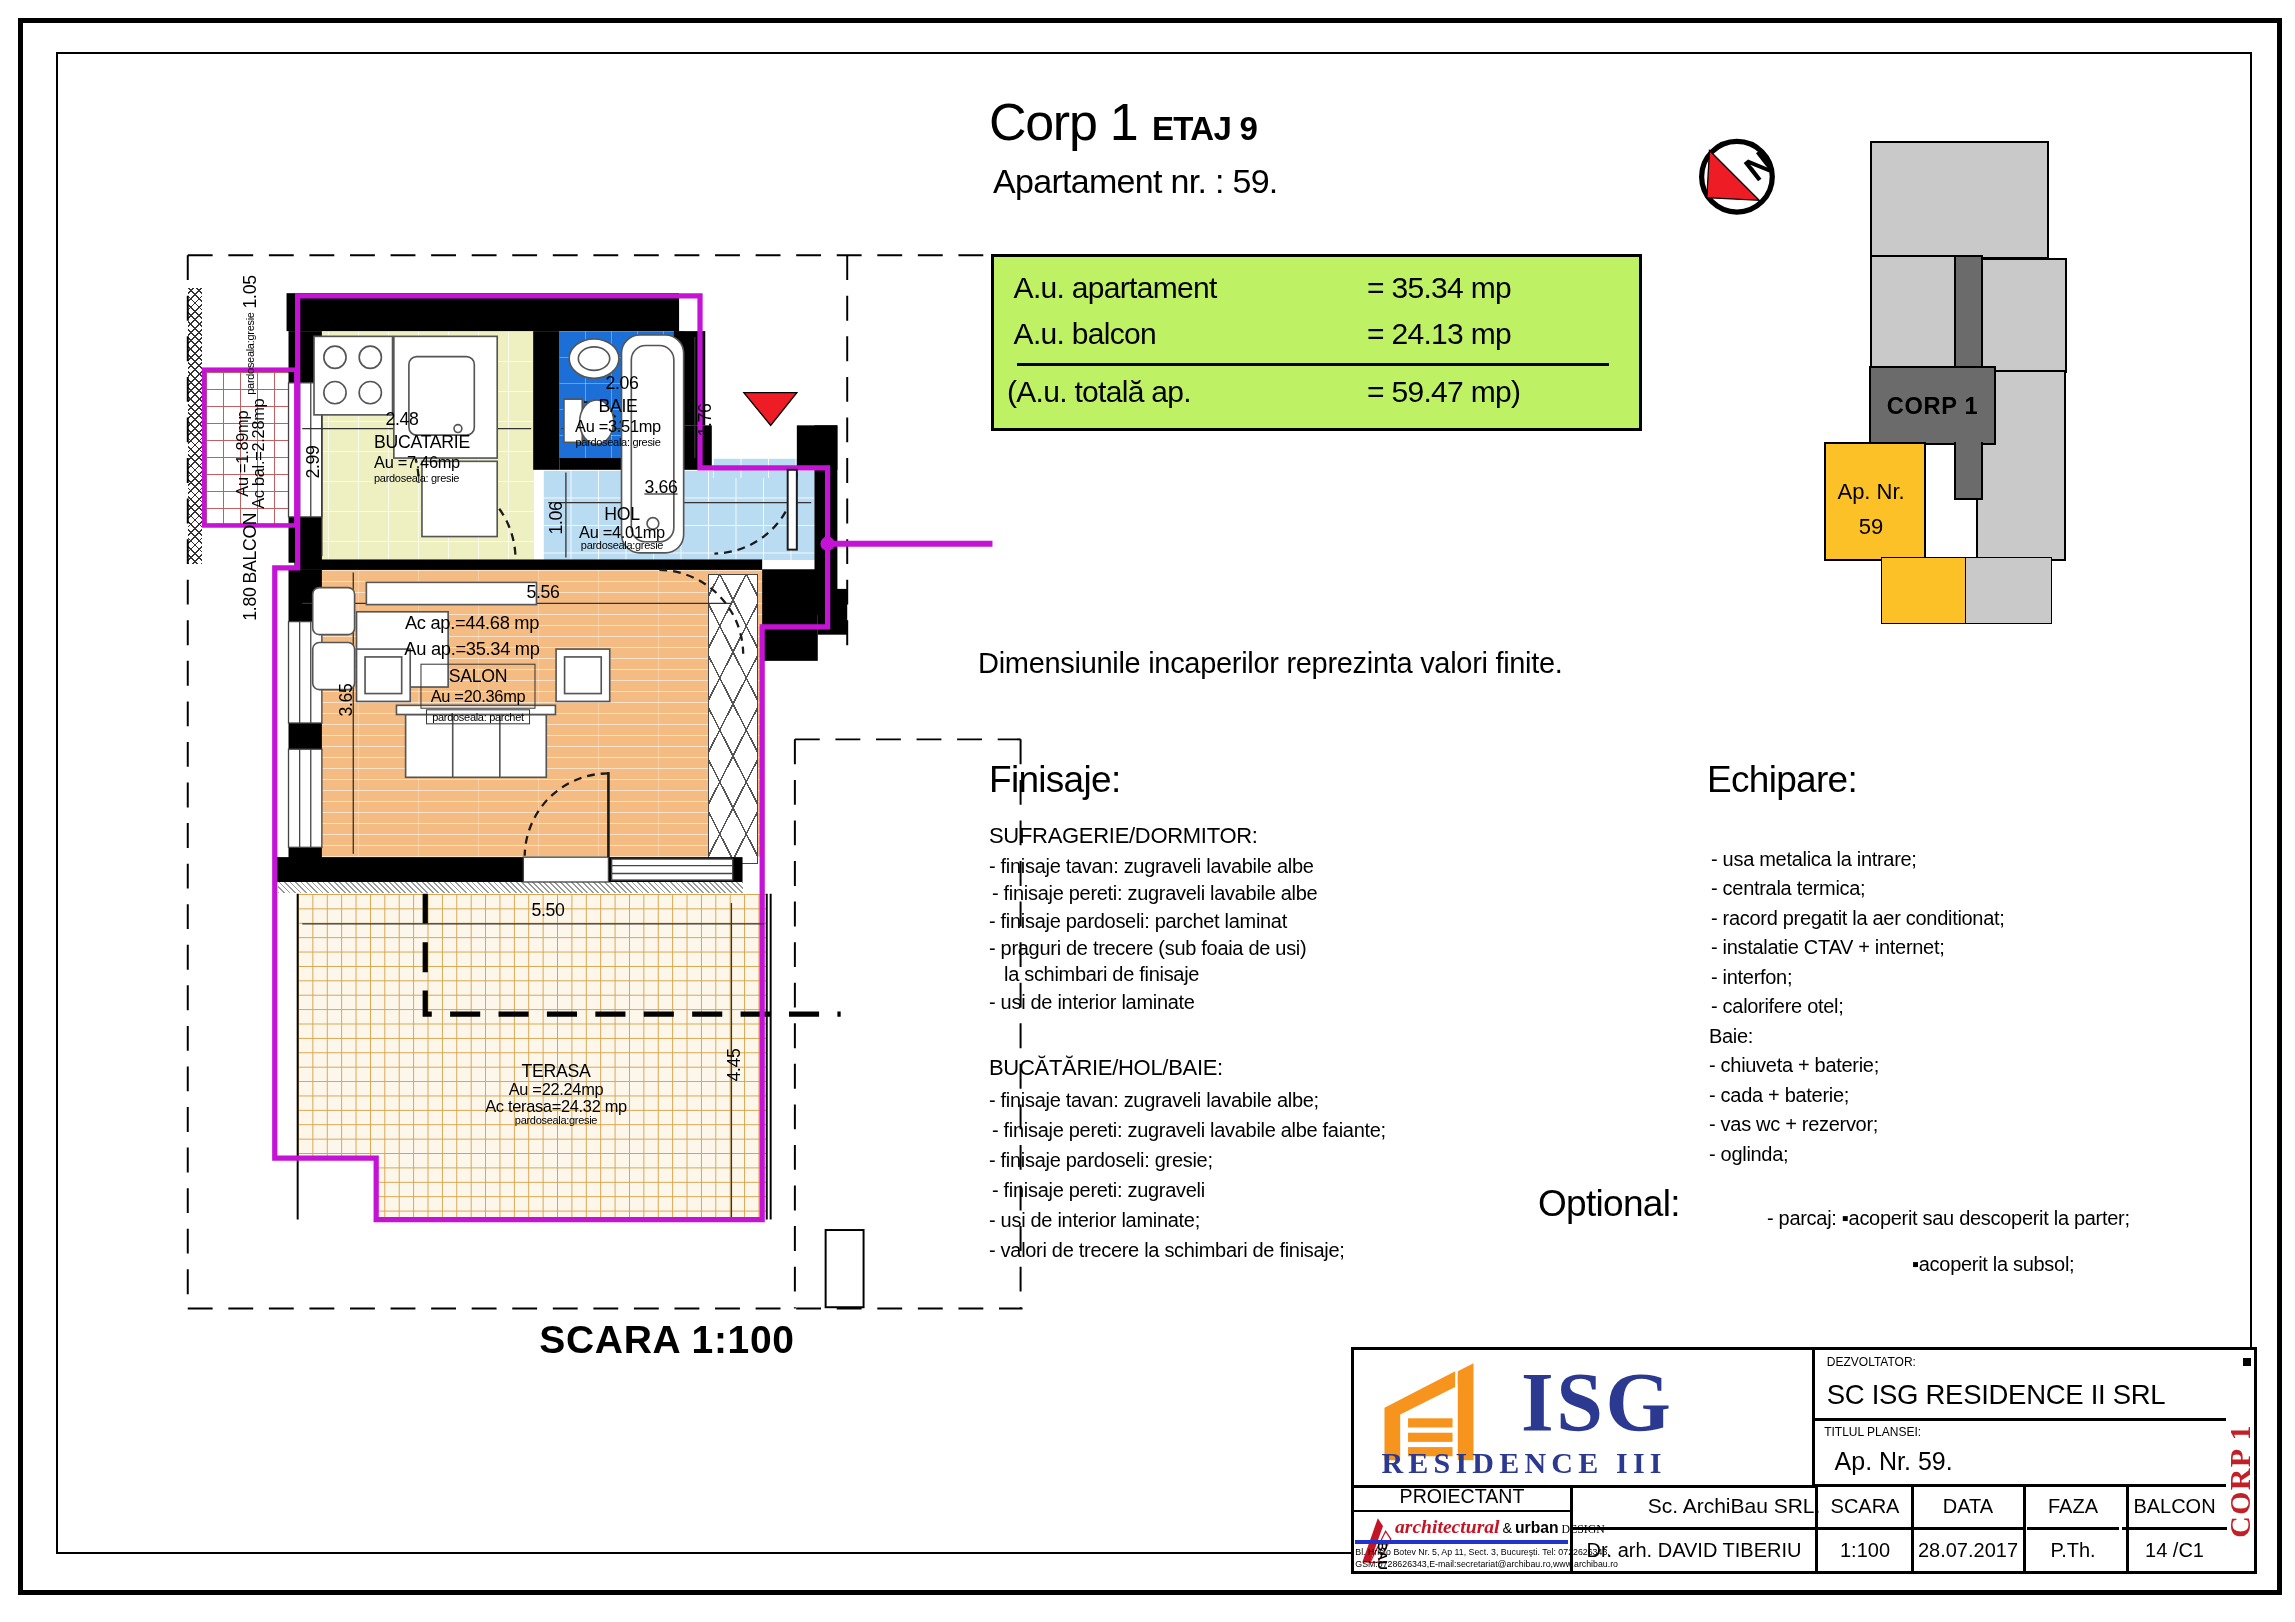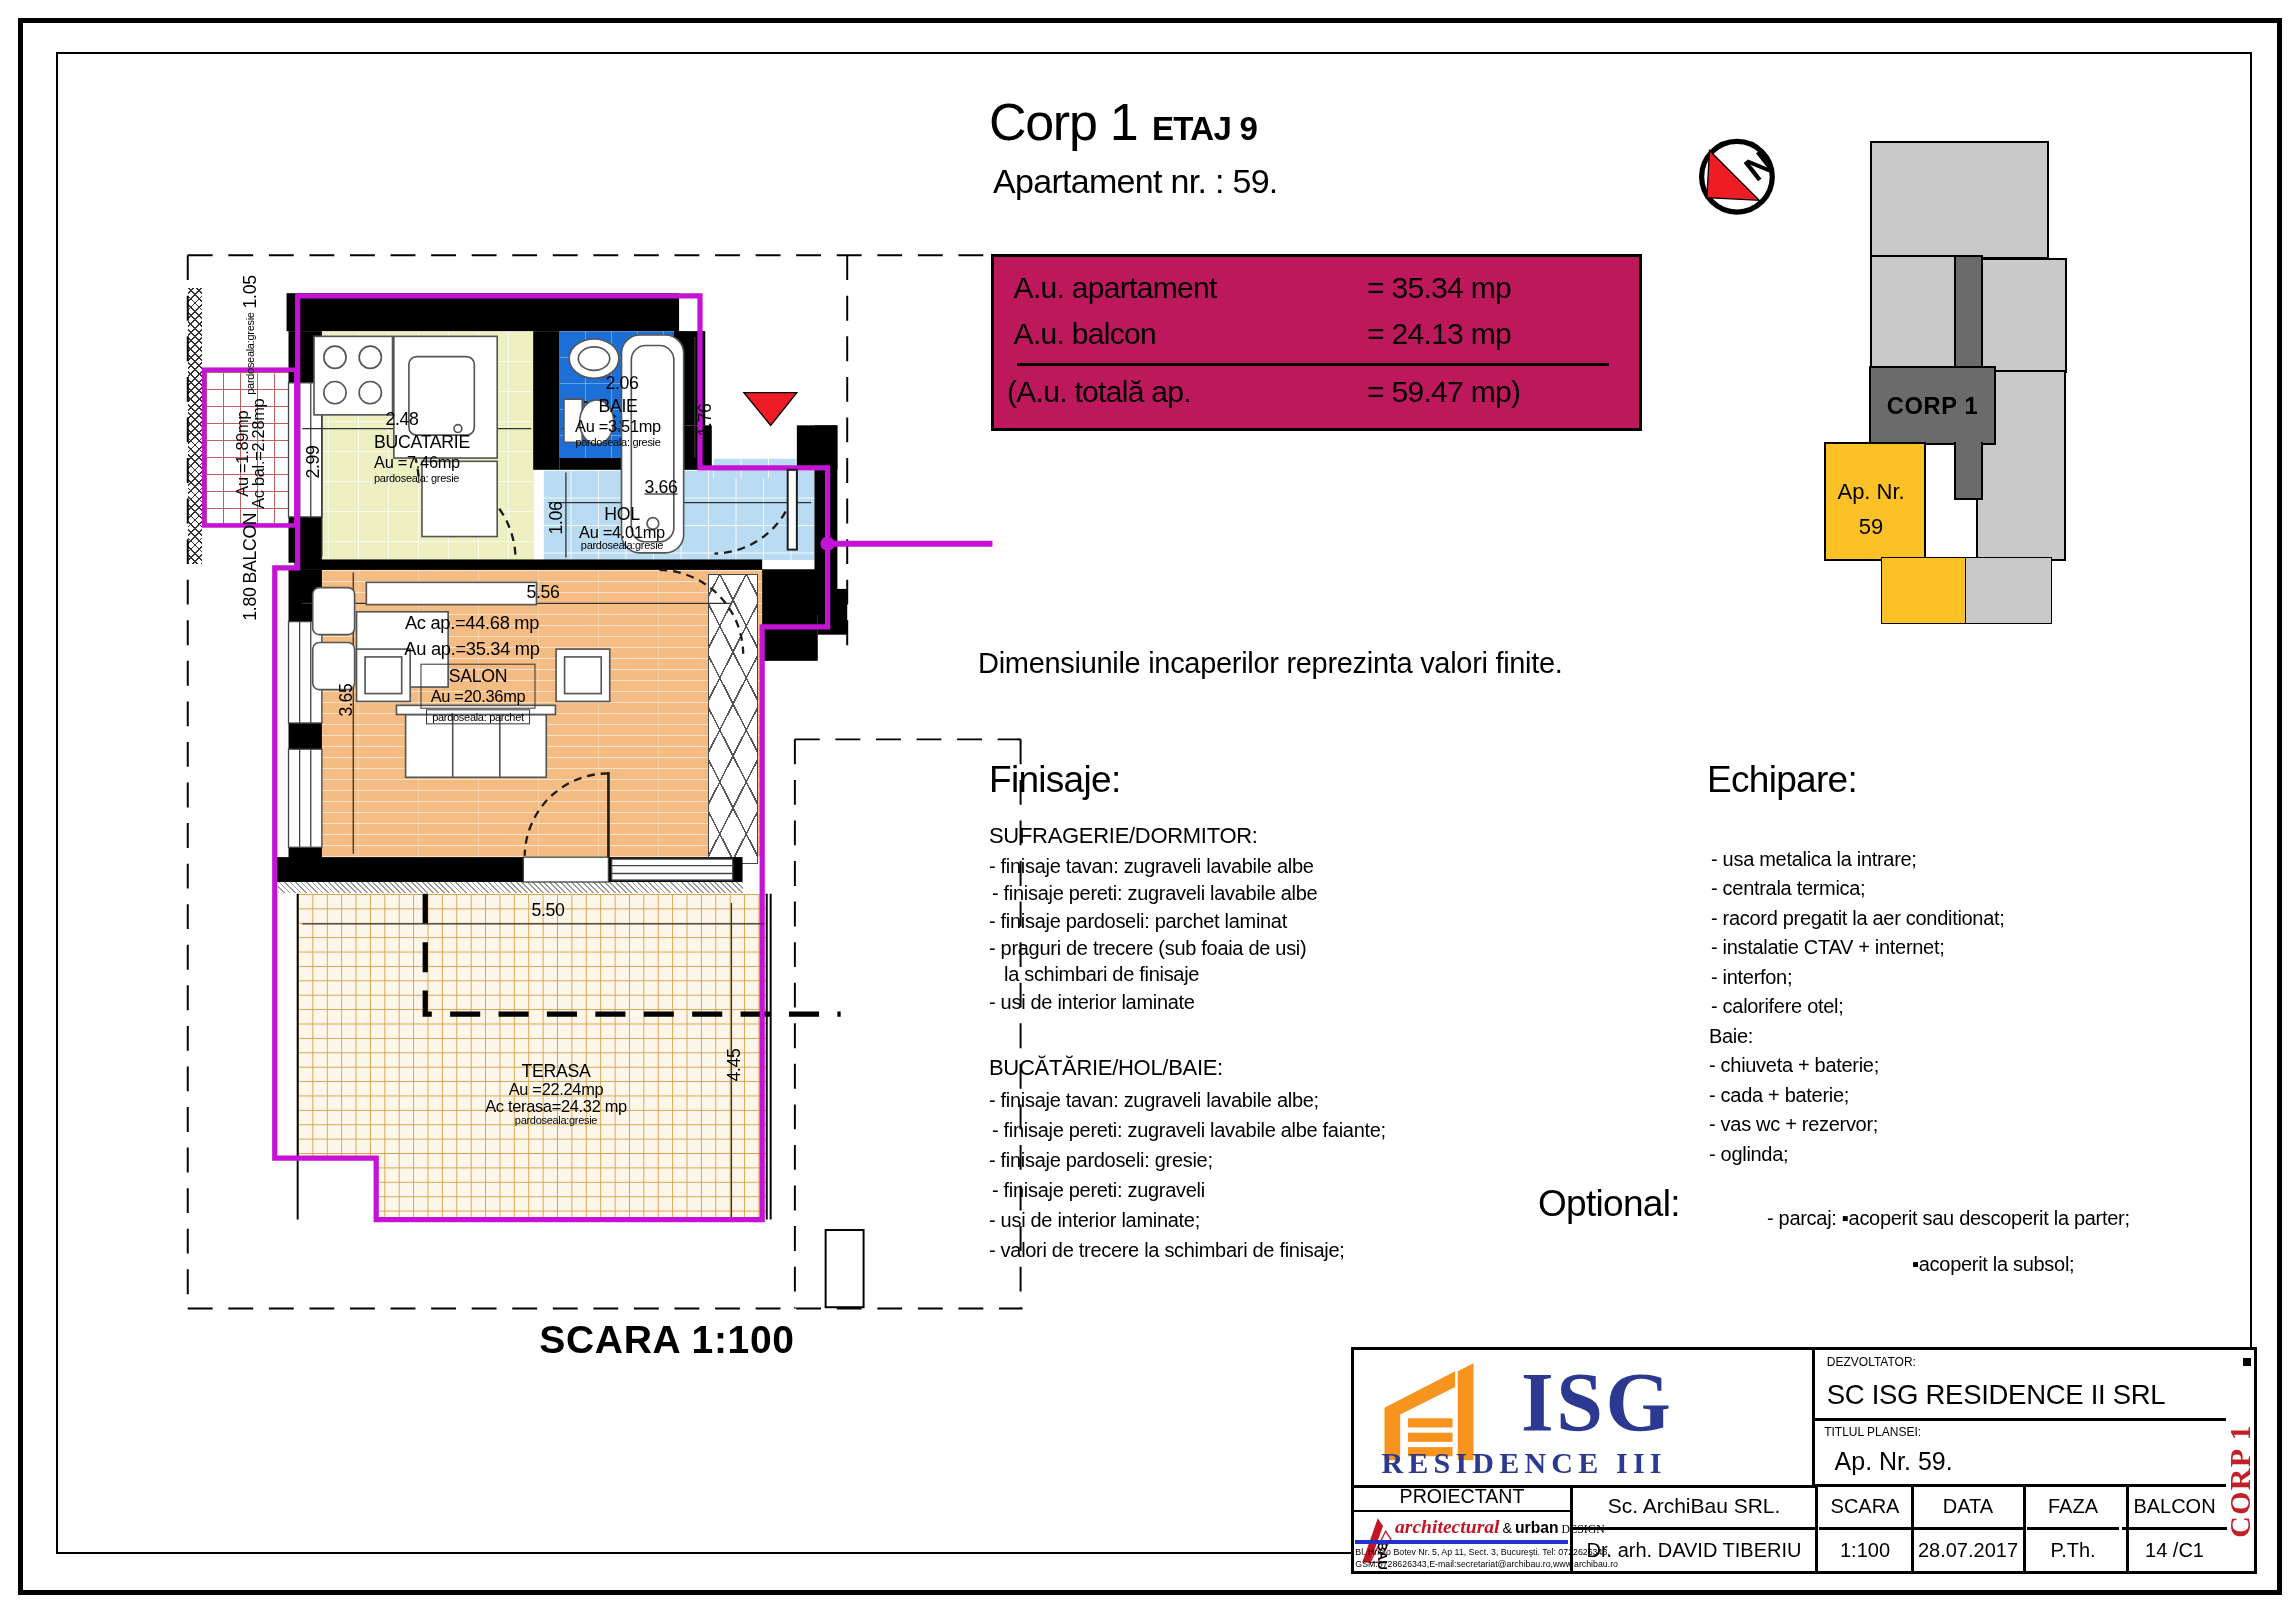--- a/index.html
+++ b/index.html
@@ -42,21 +42,21 @@
   .rname{font-size:17.7px;letter-spacing:-0.3px;}
   .rau{font-size:16.4px;letter-spacing:-0.3px;}
   .rfloor{font-size:11px;letter-spacing:-0.3px;}
   .rdim{font-size:17.7px;letter-spacing:-0.3px;}
   .scara{font-size:39px;font-weight:bold;letter-spacing:0.7px;}
 
   
   .h-title{font-size:52px;letter-spacing:-1.3px;}
   .h-etaj{font-size:33px;font-weight:bold;letter-spacing:-0.7px;}
   .h-sub{font-size:34px;letter-spacing:-0.7px;}
-  .tbl{position:absolute;background:#be185d;border:3.3px solid #000;}
+  .tbl{position:absolute;background:#bef264;border:3.3px solid #000;}
   .tbl-row{position:absolute;font-size:30px;letter-spacing:-0.7px;white-space:nowrap;}
   .tbl-val{position:absolute;font-size:30px;letter-spacing:-0.7px;white-space:nowrap;}
   .tbl-line{position:absolute;height:2.6px;background:#000;}
   .note{font-size:29px;letter-spacing:-0.3px;}
 
   .sec-h{font-size:37px;letter-spacing:-0.7px;}
   .sec-sub{font-size:22px;letter-spacing:-0.3px;}
   .sec-item{font-size:20px;letter-spacing:-0.3px;white-space:nowrap;}
   .tb-small{font-size:12px;}
   .tb-big{font-size:27.5px;letter-spacing:-0.3px;}
@@ -397,21 +397,21 @@
         <span style="font-size:14.4px;">&amp;</span>
         <span style="font-size:15.7px;font-weight:bold;">urban</span>
         <span style="font-family:'Liberation Serif',serif;font-size:11.8px;">DESIGN</span>
       </div>
       <div class="abs" style="left:1.3px;top:55px;width:213px;height:3.9px;background:#2233cc;"></div>
       <div class="abs" style="left:1.3px;top:62px;font-size:8.8px;white-space:nowrap;">Bl. Hristo Botev  Nr. 5, Ap 11, Sect. 3,  Bucureşti.  Tel: 0722626343,</div>
       <div class="abs" style="left:1.3px;top:74px;font-size:8.8px;white-space:nowrap;">GSM:0728626343,E-mail:secretariat@archibau.ro,www.archibau.ro</div>
     </div>
 
     <div class="abs" style="left:219px;top:135px;width:242px;height:86px;border-right:3.3px solid #000;">
-      <div class="abs" style="left:0;top:0;width:242px;height:42px;border-bottom:3.3px solid #000;display:flex;align-items:center;justify-content:center;font-size:21px;">Sc. ArchiBau SRL.</div>
+      <div class="abs" style="left:0;top:0;width:242px;height:42px;border-bottom:3.3px solid #000;display:flex;align-items:center;justify-content:center;font-size:21px;padding-left:40px;">Sc. ArchiBau SRL.</div>
       <div class="abs" style="left:0;top:45px;width:242px;height:41px;display:flex;align-items:center;justify-content:center;font-size:20px;">Dr. arh. DAVID TIBERIU</div>
     </div>
 
     <div class="abs" style="left:465px;top:135px;width:92px;height:86px;border-right:3.3px solid #000;">
       <div class="abs" style="left:0;top:0;width:92px;height:42px;border-bottom:3.3px solid #000;display:flex;align-items:center;justify-content:center;font-size:20px;">SCARA</div>
       <div class="abs" style="left:0;top:45px;width:92px;height:41px;display:flex;align-items:center;justify-content:center;font-size:20px;">1:100</div>
     </div>
 
     <div class="abs" style="left:559px;top:135px;width:110px;height:86px;border-right:3.3px solid #000;">
       <div class="abs" style="left:0;top:0;width:110px;height:42px;border-bottom:3.3px solid #000;display:flex;align-items:center;justify-content:center;font-size:20px;">DATA</div>

